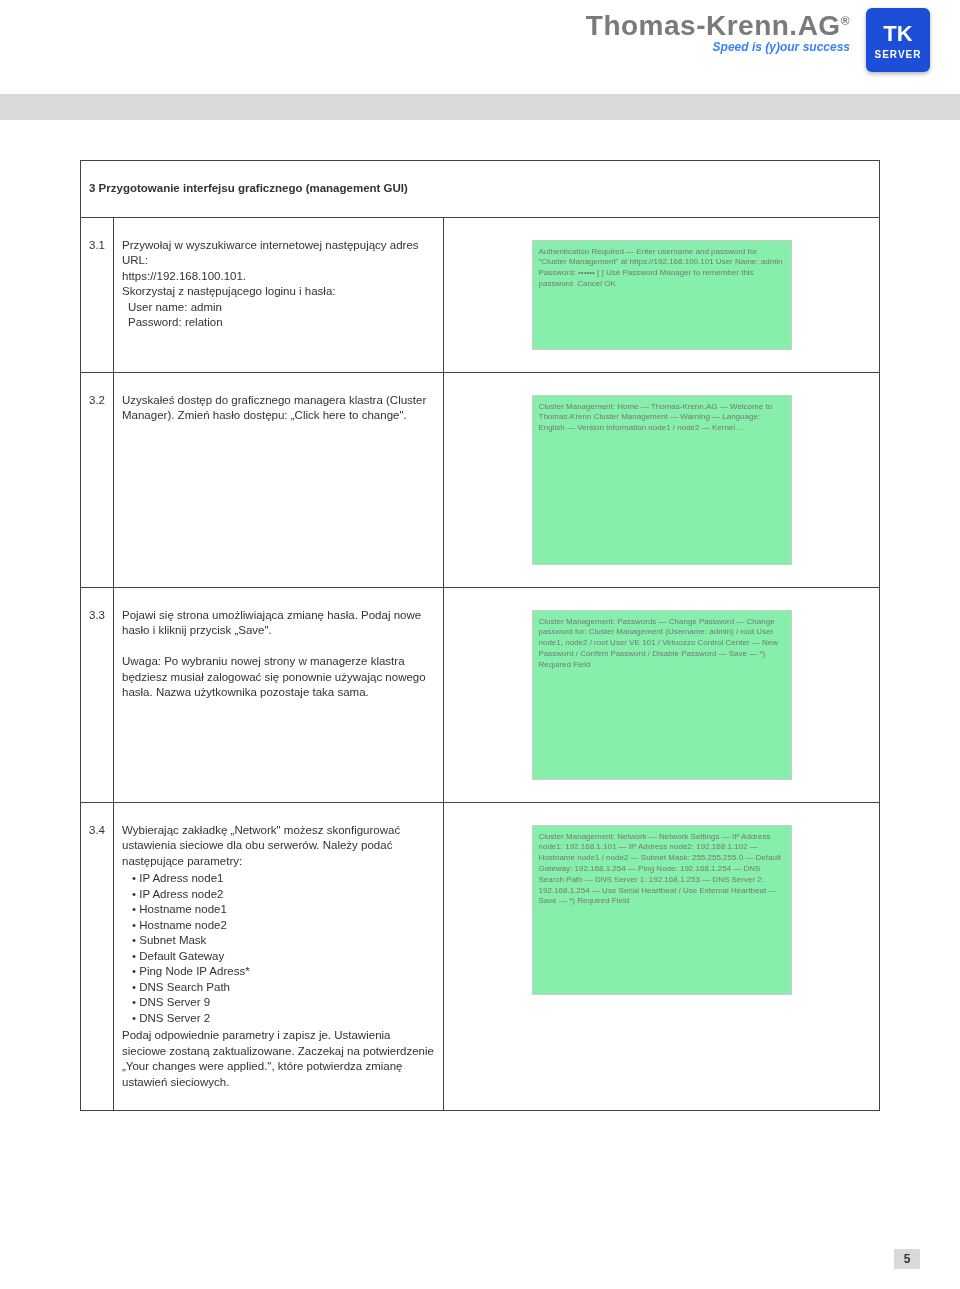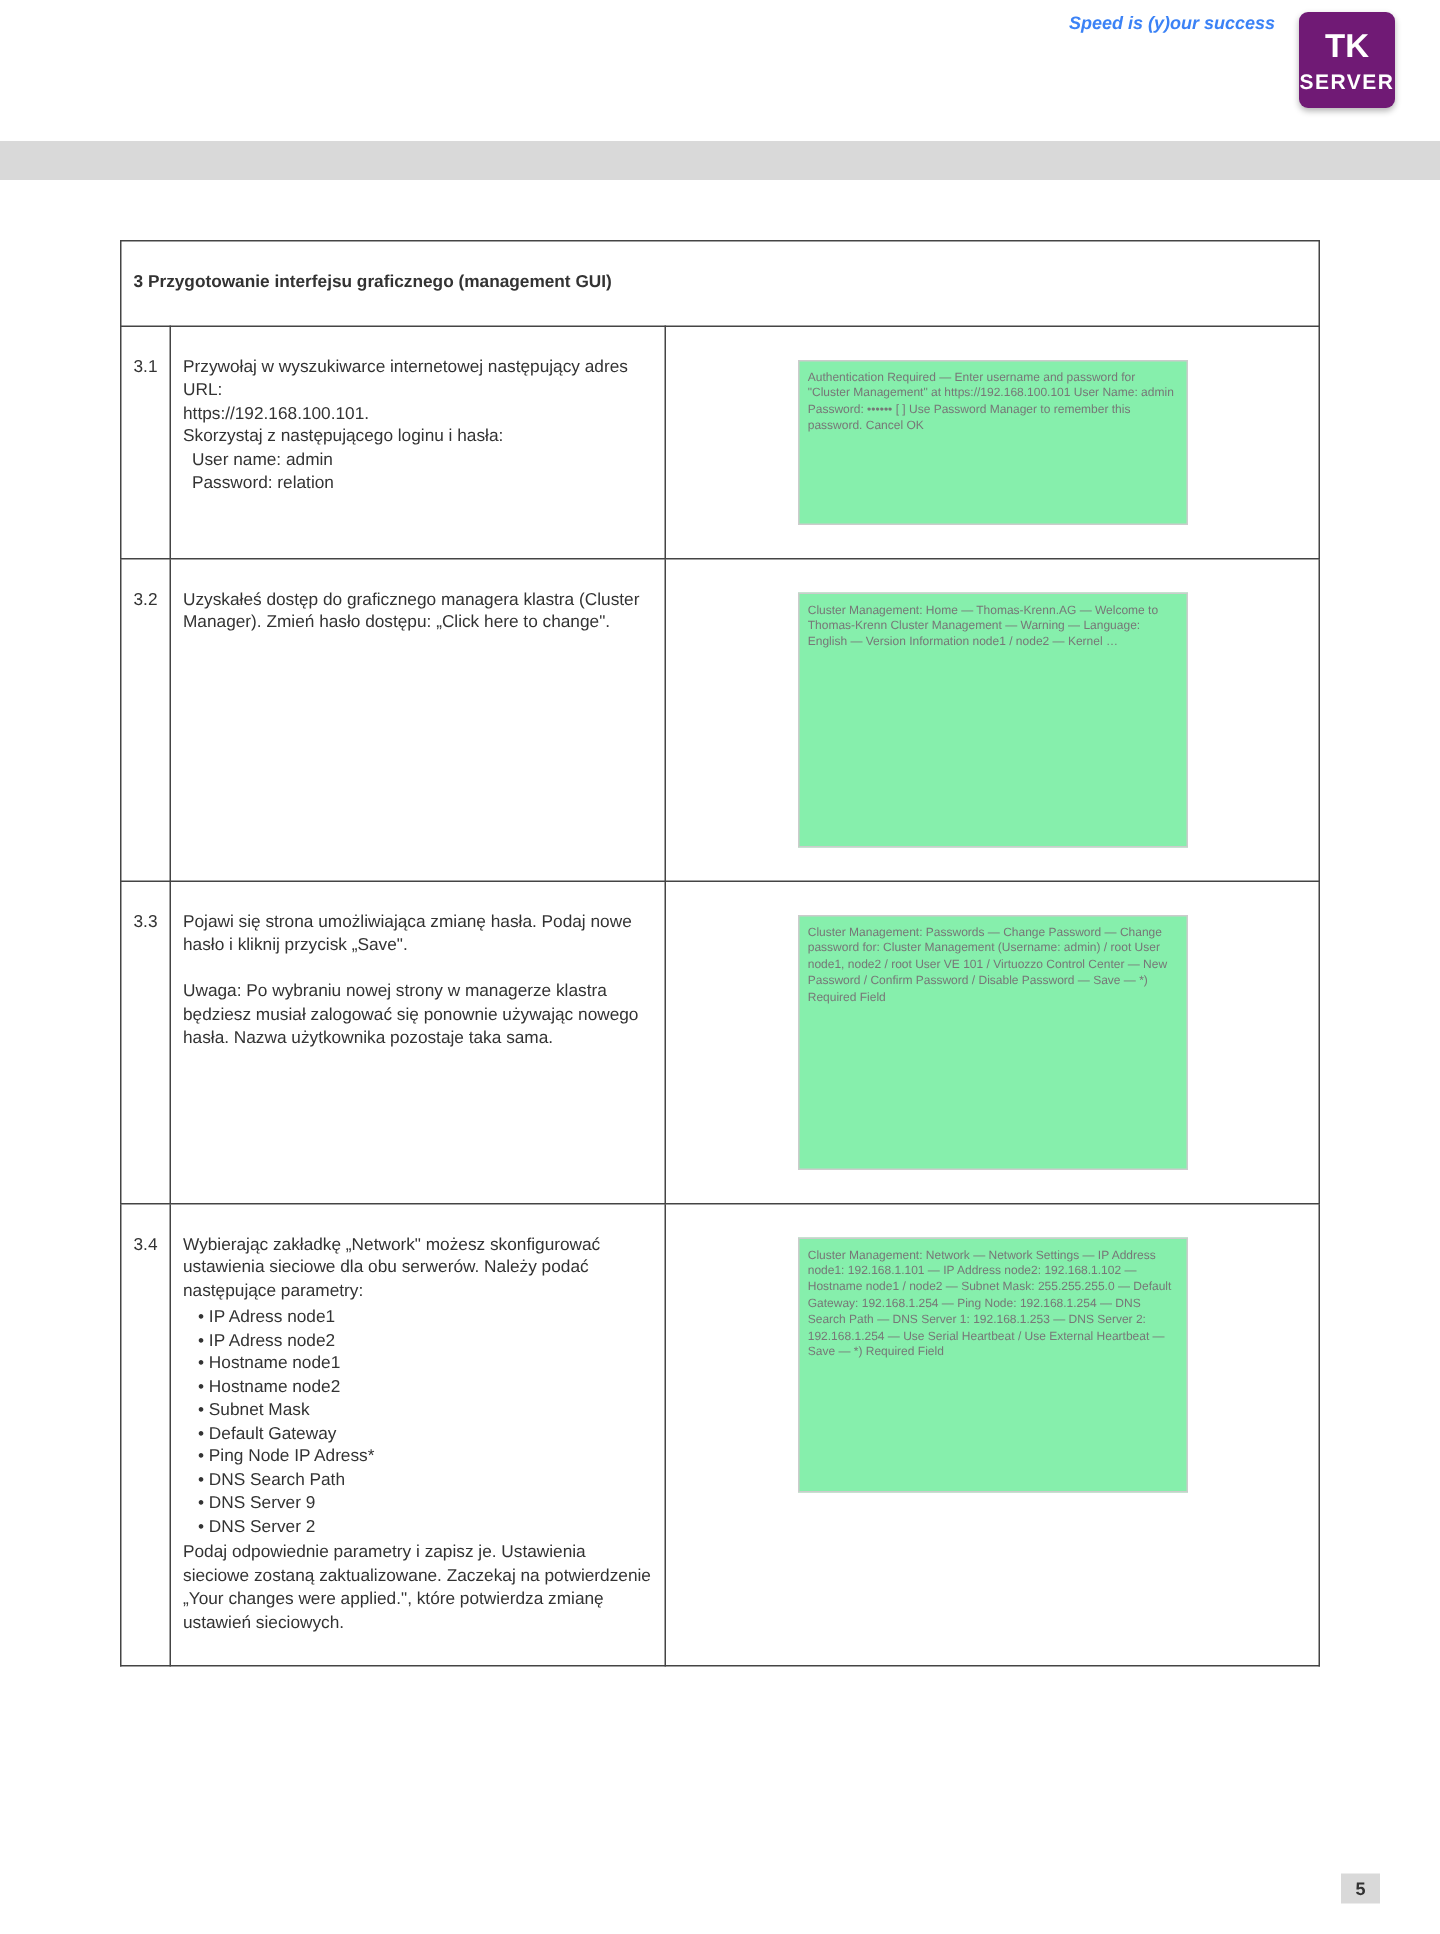--- a/index.html
+++ b/index.html
@@ -3,23 +3,23 @@
 <meta charset="utf-8">
 <style>
   * { box-sizing: border-box; margin: 0; padding: 0; }
   body { width: 960px; height: 1289px; background: #fff; font-family: Arial, Helvetica, sans-serif; font-size: 12px; color: #333; position: relative; }
   .header-band { position: absolute; top: 0; left: 0; right: 0; height: 120px; background: #fff; }
   .header-band .gray-bar { position: absolute; bottom: 0; left: 0; right: 0; height: 26px; background: #d9d9d9; }
   .logo-block { position: absolute; top: 10px; right: 30px; text-align: right; }
   .logo-block .tk-text { font-size: 28px; font-weight: bold; color: #7a7a7a; letter-spacing: 0.5px; }
   .logo-block .tk-text .sup { font-size: 12px; vertical-align: super; }
   .logo-block .tagline { font-size: 12px; color: #3b82f6; font-style: italic; font-weight: bold; margin-top: -2px; }
-  .tk-badge { position: absolute; top: 10px; right: -10px; width: 64px; height: 64px; background: #701a75; border-radius: 6px; color: #fff; display: flex; flex-direction: column; align-items: center; justify-content: center; font-weight: bold; box-shadow: 0 2px 4px rgba(0,0,0,0.3); }
+  .tk-badge { position: absolute; top: 10px; right: -10px; width: 64px; height: 64px; background: #1d4ed8; border-radius: 6px; color: #fff; display: flex; flex-direction: column; align-items: center; justify-content: center; font-weight: bold; box-shadow: 0 2px 4px rgba(0,0,0,0.3); }
   .tk-badge .big { font-size: 22px; }
-  .tk-badge .small { font-size: 14px; letter-spacing: 1px; margin-top: 2px; }
+  .tk-badge .small { font-size: 10px; letter-spacing: 1px; margin-top: 2px; }
   .content { position: absolute; top: 160px; left: 80px; right: 80px; }
   table.main { width: 100%; border-collapse: collapse; }
   table.main td { border: 1px solid #444; vertical-align: top; padding: 20px 8px; font-size: 11.5px; line-height: 1.35; }
   table.main td.num { width: 30px; text-align: left; }
   table.main td.txt { width: 330px; }
   table.main td.img { width: auto; }
   .section-title td { border: 1px solid #444; font-weight: bold; font-size: 12px; padding: 6px 8px; background: #fff; }
   .indent { margin-left: 6px; }
   ul.params { list-style: none; margin: 2px 0 2px 10px; }
   ul.params li::before { content: "• "; }
@@ -34,20 +34,23 @@
   .uwaga-lbl { color: #333; }
 </style>
 </head>
 <body>
 
 <div class="header-band">
   <div class="gray-bar"></div>
 </div>
 
 <div class="logo-block" style="right:110px;">
+  <div class="tk-text">
+    <span>Thomas-Krenn.AG</span><span class="sup">®</span>
+  </div>
   <div class="tagline">Speed is (y)our success</div>
 </div>
 <div class="tk-badge" style="top:8px; right:30px;">
   <div class="big">TK</div>
   <div class="small">SERVER</div>
 </div>
 
 <div class="content">
   <table class="main">
     <tbody>

